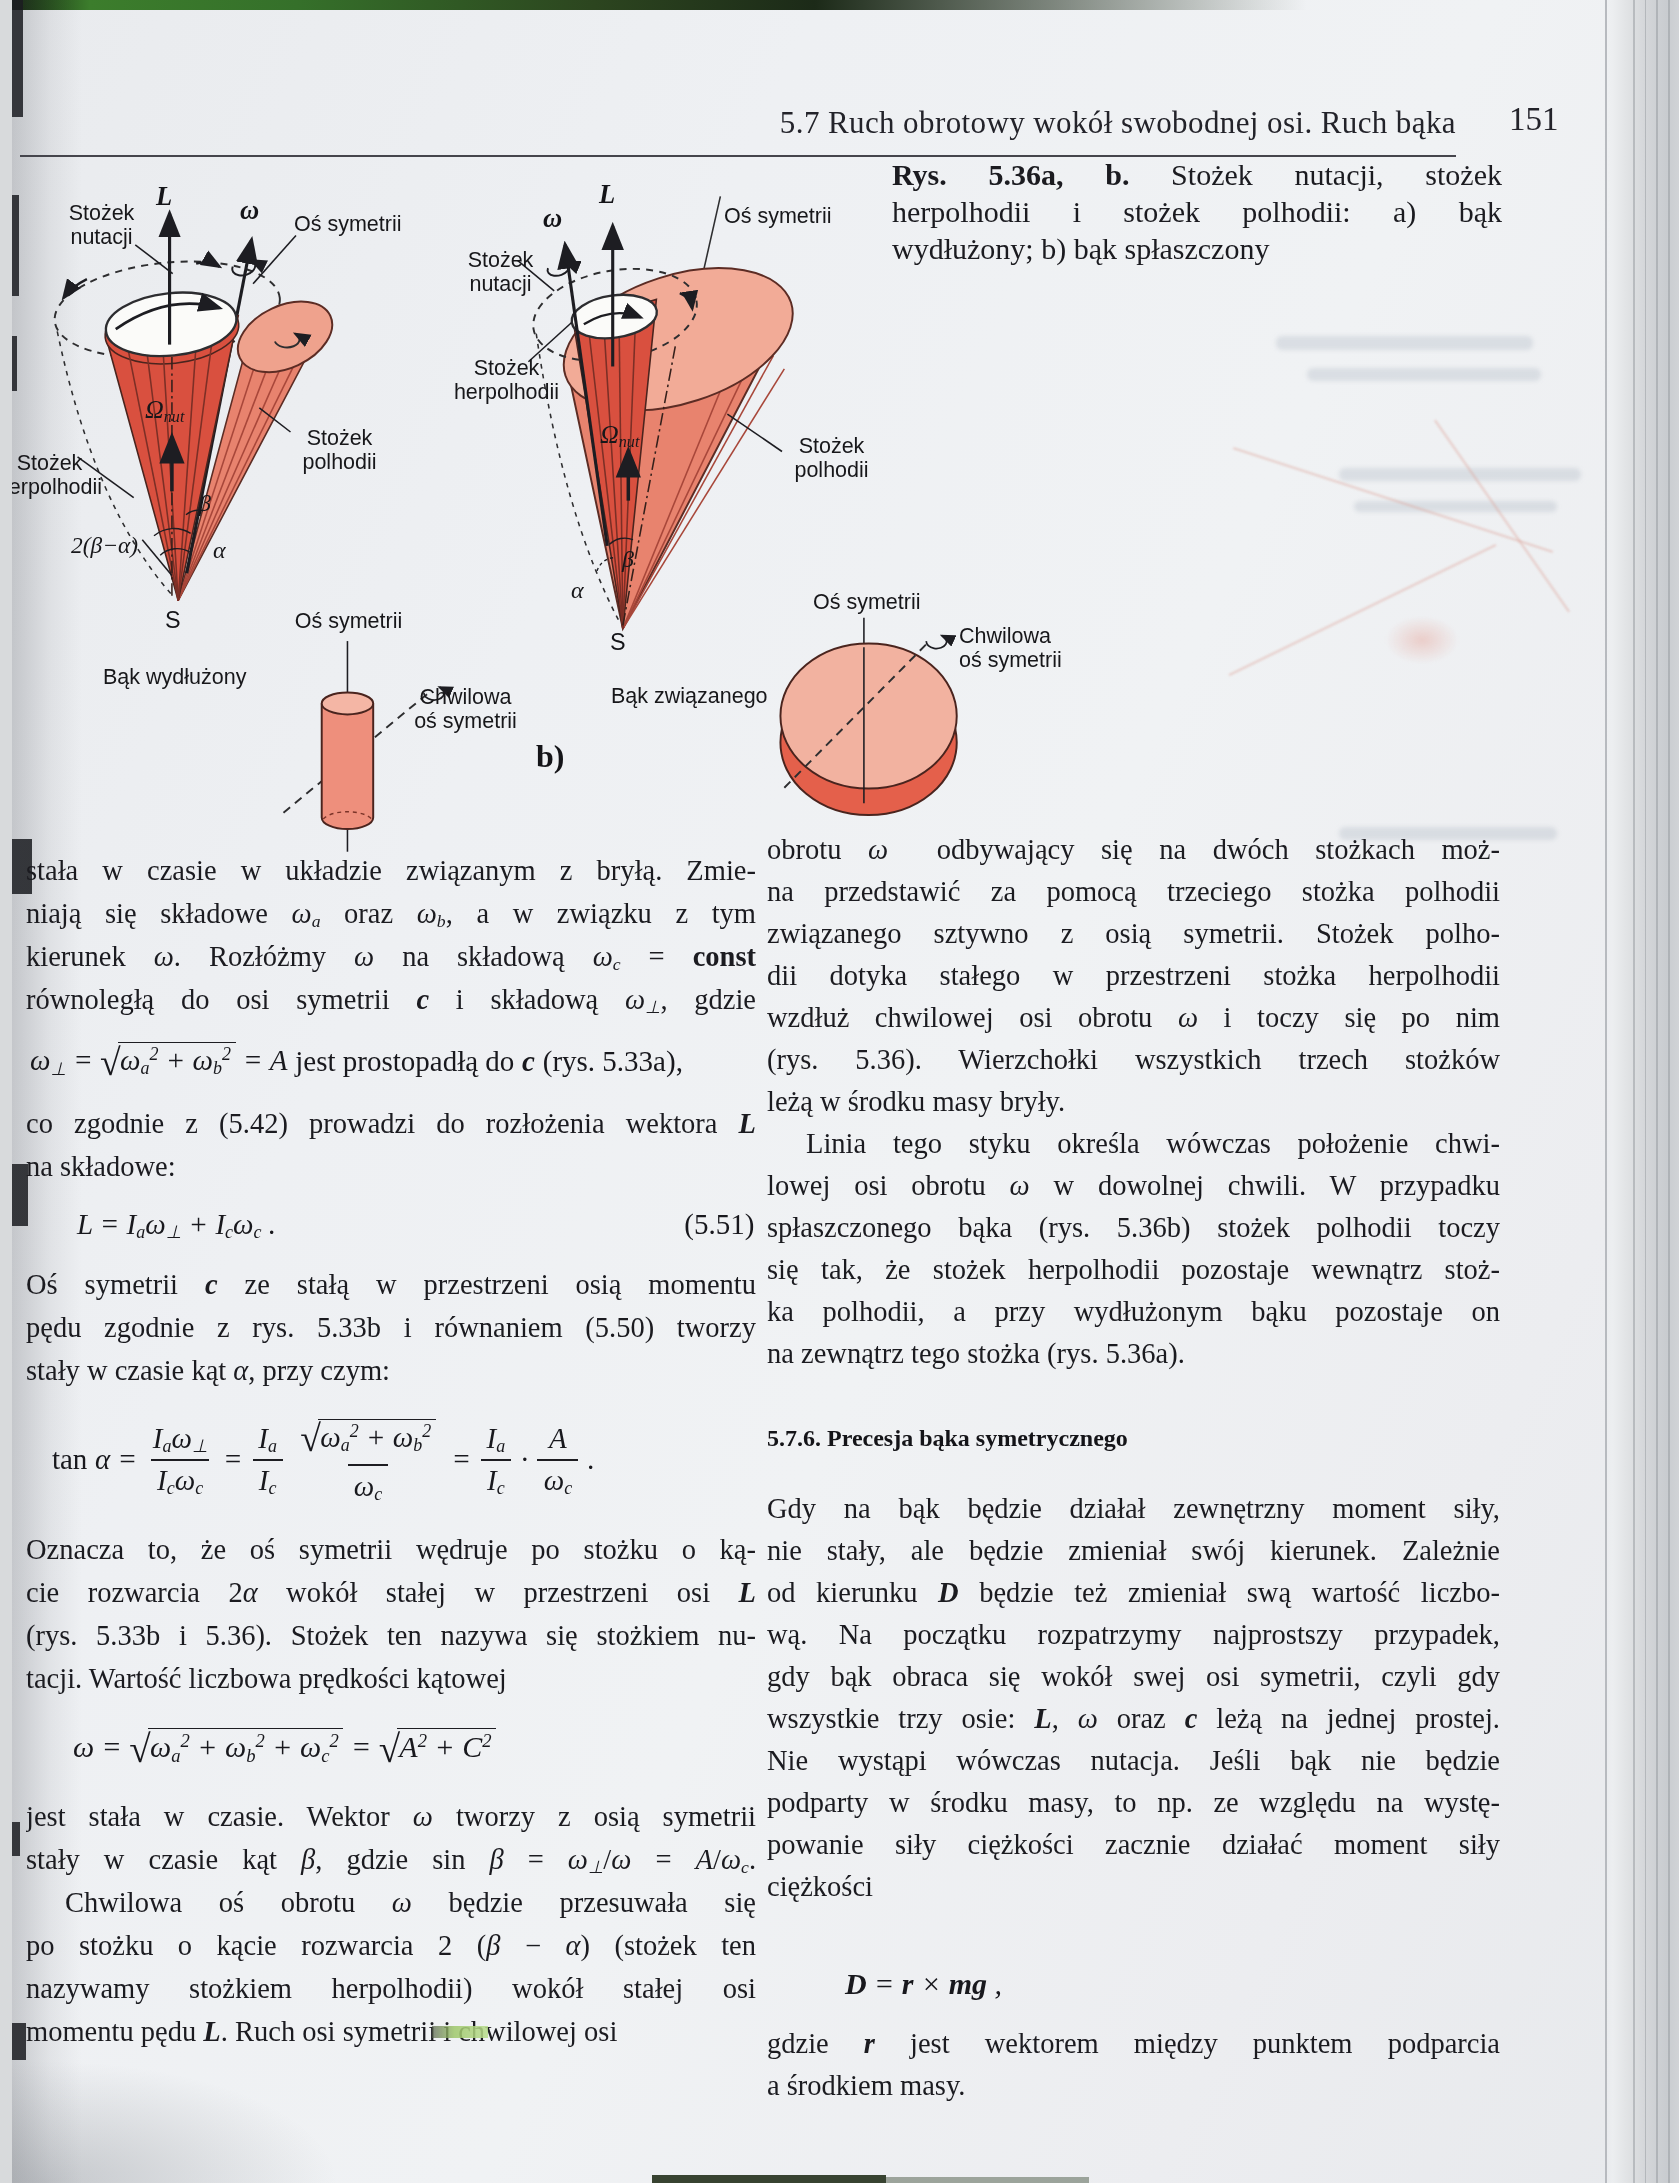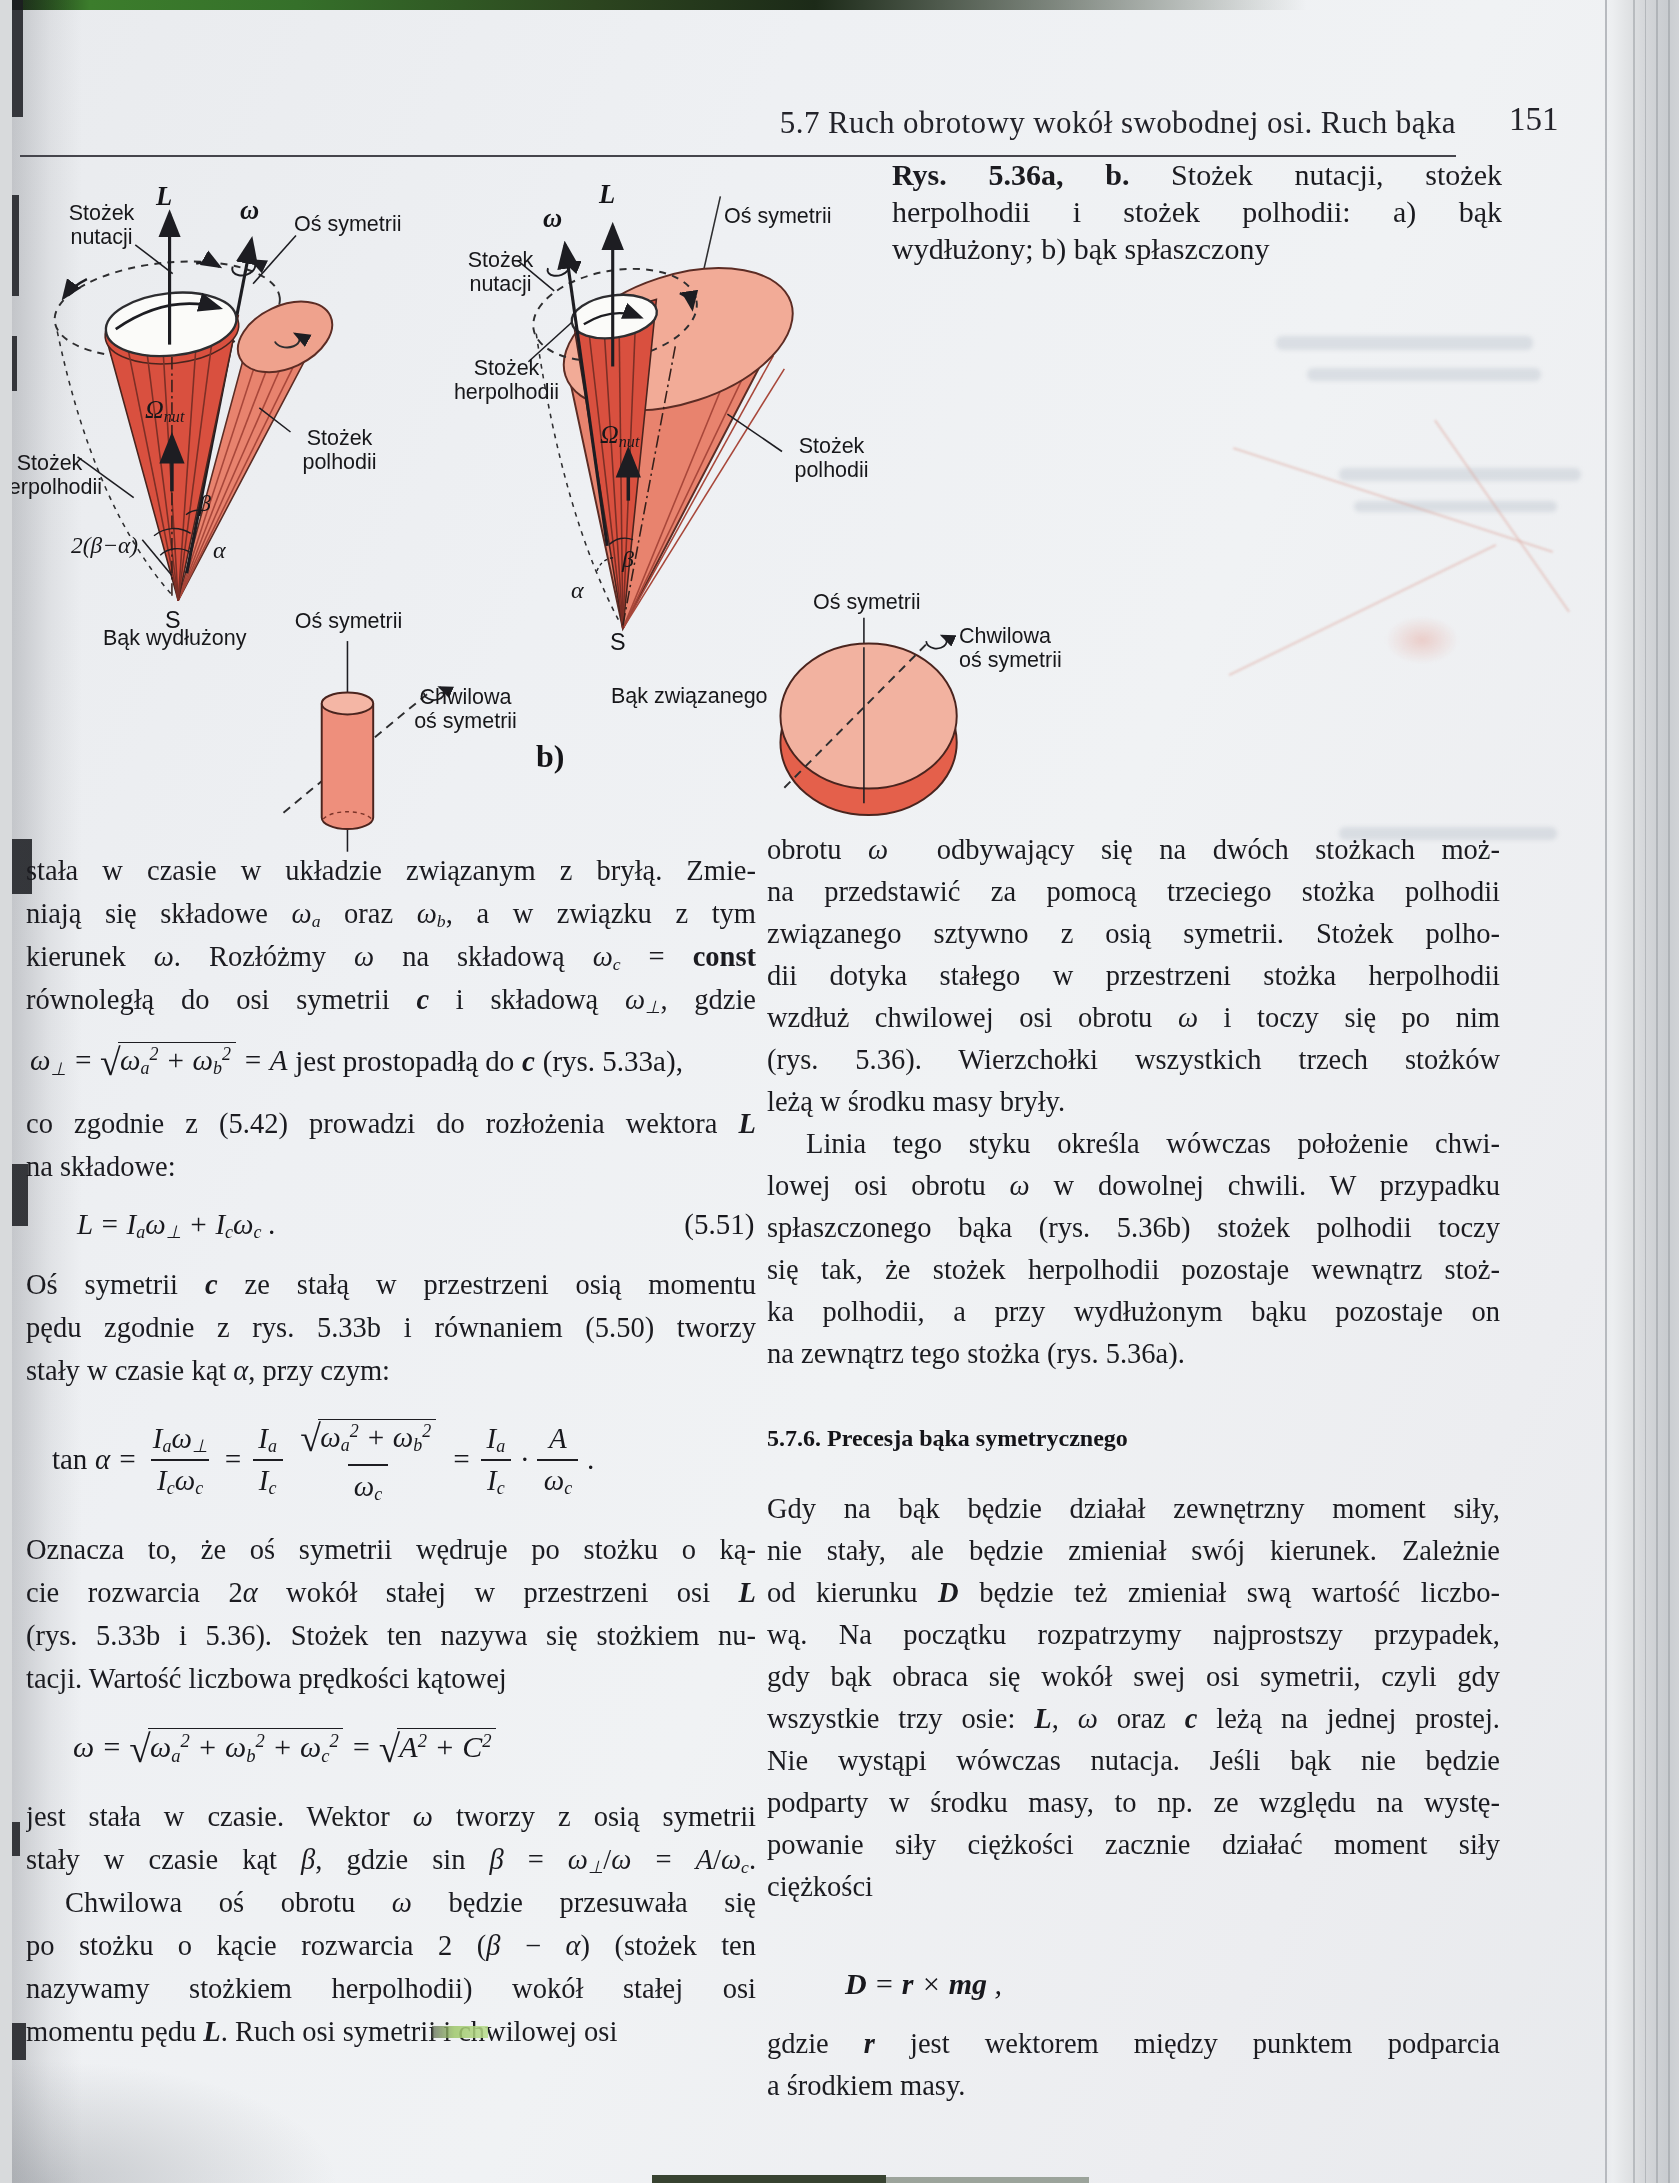--- a/index.html
+++ b/index.html
@@ -208,21 +208,21 @@
   <div class="flab la" style="left:282px;top:212px;width:148px">Oś symetrii</div>
   <div class="gk" style="left:133px;top:395px;font-size:26px">Ω<sub>nut</sub></div>
   <div class="flab" style="left:-26.5px;top:451px;width:128px">Stożek
 herpolhodii</div>
   <div class="flab" style="left:275px;top:426px;width:105px">Stożek
 polhodii</div>
   <div class="gk" style="left:59px;top:532px;font-size:23.4px">2(β−α)</div>
   <div class="gk" style="left:187px;top:490px">β</div>
   <div class="gk" style="left:201px;top:537px">α</div>
   <div class="slab" style="left:153px;top:607px">S</div>
-  <div class="flab la" style="left:91px;top:626px;width:156px">Bąk wydłużony</div>
+  <div class="flab la" style="left:91px;top:665px;width:156px">Bąk wydłużony</div>
   <div class="flab" style="left:279px;top:609px;width:115px">Oś symetrii</div>
   <div class="flab" style="left:387px;top:685px;width:133px">Chwilowa
 oś symetrii</div>
 
   <div class="flab" style="left:437px;top:248px;width:103px">Stożek
 nutacji</div>
   <div class="vec" style="left:531px;top:203px">ω⃗</div>
   <div class="vec" style="left:587px;top:179px">L⃗</div>
   <div class="flab la" style="left:712px;top:204px;width:133px">Oś symetrii</div>
   <div class="flab" style="left:428px;top:356px;width:133px">Stożek

